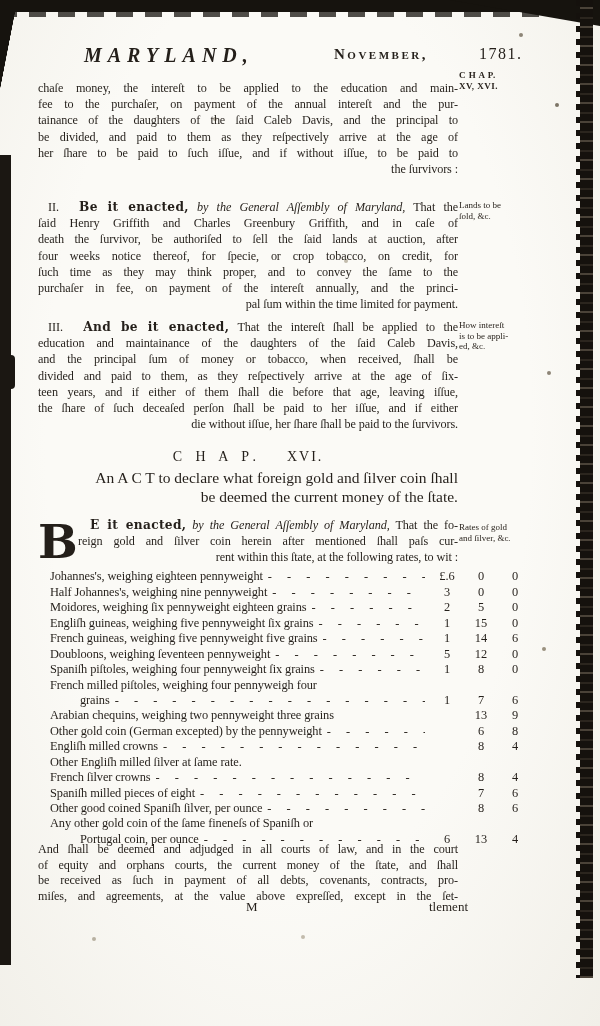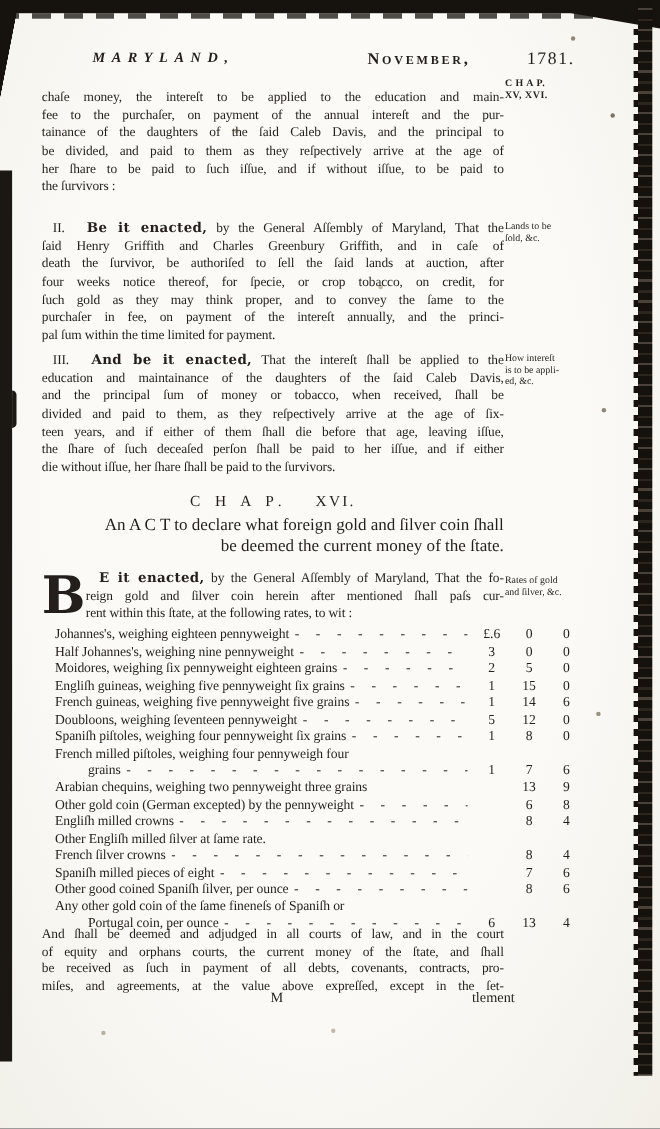--- a/index.html
+++ b/index.html
@@ -22,35 +22,35 @@
   .edge-right{position:absolute;right:7px;top:0;width:13px;height:978px;
     background:repeating-linear-gradient(180deg,#15110d 0 7px,#4a4238 7px 9px,#15110d 9px 17px,#2b251e 17px 19px);}
   .edge-right::before{content:"";position:absolute;left:-4px;top:0;width:4px;height:100%;
     background:repeating-linear-gradient(180deg,#15110d 0 6px,transparent 6px 13px);}
   .speckles{position:absolute;top:0;left:0;width:2px;height:2px;background:transparent;border-radius:50%;
     box-shadow:520px 34px 0 1px #8d8577,556px 104px 0 1px #7c7466,548px 372px 0 1px #8d8577,
                543px 648px 0 1px #9a917f,214px 118px 0 1px #b7b0a1,345px 260px 0 1px #c2bbac,
                93px 938px 0 1px #b7b0a1,302px 936px 0 1px #c2bbac;}
   
   .header{position:absolute;top:44px;left:0;width:560px;height:26px;}
-  .h-place{position:absolute;left:84px;top:0;font-style:italic;font-size:13px;letter-spacing:6px;font-weight:700;}
+  .h-place{position:absolute;left:84px;top:0;font-style:italic;font-size:20px;letter-spacing:6px;font-weight:700;}
   .h-month{position:absolute;left:334px;top:2px;font-variant:small-caps;font-size:15px;letter-spacing:2.5px;font-weight:700;}
   .h-year{position:absolute;left:479px;top:1px;font-size:16px;letter-spacing:1.5px;font-weight:400;}
   
   .mnote{position:absolute;left:459px;width:82px;font-size:9px;line-height:10.5px;color:#2a241e;}
   .mnote-chap{top:70px;font-weight:700;letter-spacing:.5px;}
   .mnote-lands{top:200px;}
   .mnote-interest{top:320px;}
   .mnote-rates{top:522px;}
   
   .para{position:absolute;left:38px;width:420px;font-size:12.2px;line-height:16.2px;letter-spacing:-.1px;}
   .jline{text-align:justify;text-align-last:justify;}
-  .lline{text-align:left;}
+  .lline{text-align:right;}
   .bl{font-family:"DejaVu Serif",serif;font-weight:700;letter-spacing:.3px;margin-left:12px;}
-  .it{margin-top:34px;}
+  .it{font-style:italic;margin-top:34px;}
   .p-fee{top:80px;}
   .p-sec2{top:199px;}
   .p-sec3{top:319px;}
   .p-sec2 > div:first-child, .p-sec3 > div:first-child{text-indent:10px;}
   
   .chap-head{position:absolute;left:38px;top:449px;width:420px;text-align:center;font-size:14px;}
   .chap-head .cl{letter-spacing:5px;margin-right:26px;}
   .chap-head .cn{letter-spacing:2px;text-align:right;}
   .act-title{position:absolute;left:38px;top:468px;width:420px;text-align:right;
     font-size:15.5px;line-height:19px;}
@@ -114,21 +114,21 @@
       <div class="jline">be divided, and paid to them as they reſpectively arrive at the age of</div>
       <div class="jline">her ſhare to be paid to ſuch iſſue, and if without iſſue, to be paid to</div>
       <div class="lline">the ſurvivors :</div>
     </div>
 
   <div class="para p-sec2">
       <div class="jline"><span>II. </span><span class="bl">Be it enacted,</span><span> </span><span class="it">by the General Aſſembly of Maryland,</span><span> That the</span></div>
       <div class="jline">ſaid Henry Griffith and Charles Greenbury Griffith, and in caſe of</div>
       <div class="jline">death the ſurvivor, be authoriſed to ſell the ſaid lands at auction, after</div>
       <div class="jline">four weeks notice thereof, for ſpecie, or crop tobacco, on credit, for</div>
-      <div class="jline">ſuch gold as they may think proper, and to convey the ſame to the</div>
+      <div class="jline">ſuch time as they may think proper, and to convey the ſame to the</div>
       <div class="jline">purchaſer in fee, on payment of the intereſt annually, and the princi-</div>
       <div class="lline">pal ſum within the time limited for payment.</div>
     </div>
 
   <div class="para p-sec3">
       <div class="jline"><span>III. </span><span class="bl">And be it enacted,</span><span> That the intereſt ſhall be applied to the</span></div>
       <div class="jline">education and maintainance of the daughters of the ſaid Caleb Davis,</div>
       <div class="jline">and the principal ſum of money or tobacco, when received, ſhall be</div>
       <div class="jline">divided and paid to them, as they reſpectively arrive at the age of ſix-</div>
       <div class="jline">teen years, and if either of them ſhall die before that age, leaving iſſue,</div>

